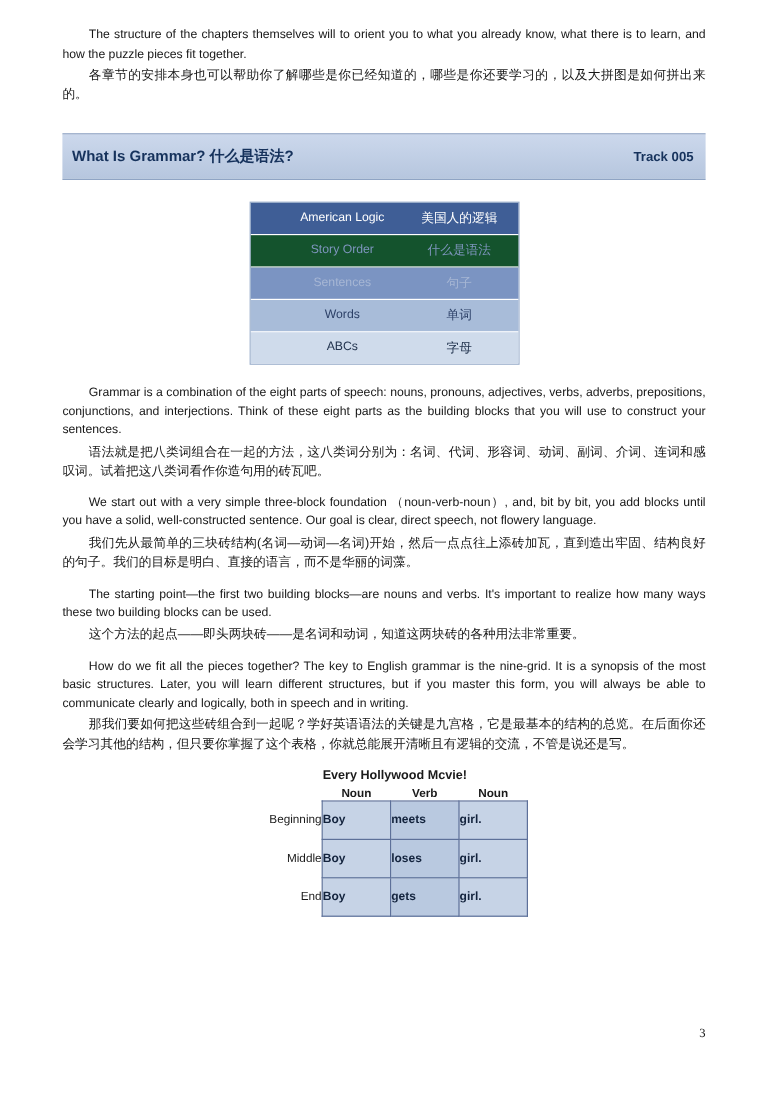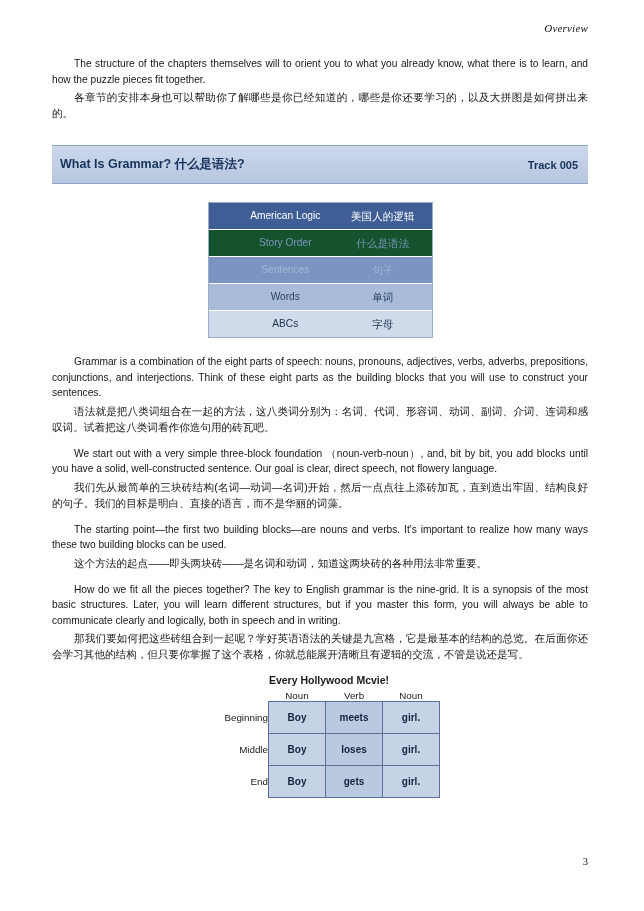--- a/index.html
+++ b/index.html
@@ -119,41 +119,41 @@
   }
   .grid-table {
     margin: 0 auto;
     border-collapse: collapse;
   }
   .grid-table td, .grid-table th {
     padding: 0;
   }
   .col-head {
     font-size: 9.8px;
-    font-weight: normal;
+    font-weight: bold;
     text-align: center;
     padding-bottom: 4px;
     color: #1a1a1a;
     width: 56px;
   }
   .row-head {
     font-size: 9.8px;
     text-align: right;
     padding-right: 9px;
     color: #1a1a1a;
     width: 68px;
     font-weight: normal;
   }
   .corner { width: 68px; }
   .cell {
     width: 56px;
     height: 31px;
     border: 1px solid #5d7099;
     background: #c6d3e6;
-    text-align: center;
+    text-align: left;
     vertical-align: middle;
     font-size: 10px;
     color: #13233d;
     font-weight: bold;
   }
   .cell.mid { background: #b9c9e0; }
 
   .folio {
     position: absolute;
     right: 56px;
@@ -161,21 +161,20 @@
     font-size: 10.5px;
     font-family: "Liberation Serif", serif;
     color: #111;
   }
 </style>
 </head>
 <body>
 
 <div class="page">
 
-  <div class="running-head">Overview</div>
 
   <p class="body-en indent">The structure of the chapters themselves will to orient you to what you already know, what there is to learn, and how the puzzle pieces fit together.</p>
   <p class="body-cn indent">各章节的安排本身也可以帮助你了解哪些是你已经知道的，哪些是你还要学习的，以及大拼图是如何拼出来的。</p>
 
   <div class="section-bar">
     <span class="section-title">What Is Grammar? 什么是语法?</span>
     <span class="section-track">Track 005</span>
   </div>
 
   <div class="pyramid-wrap">

